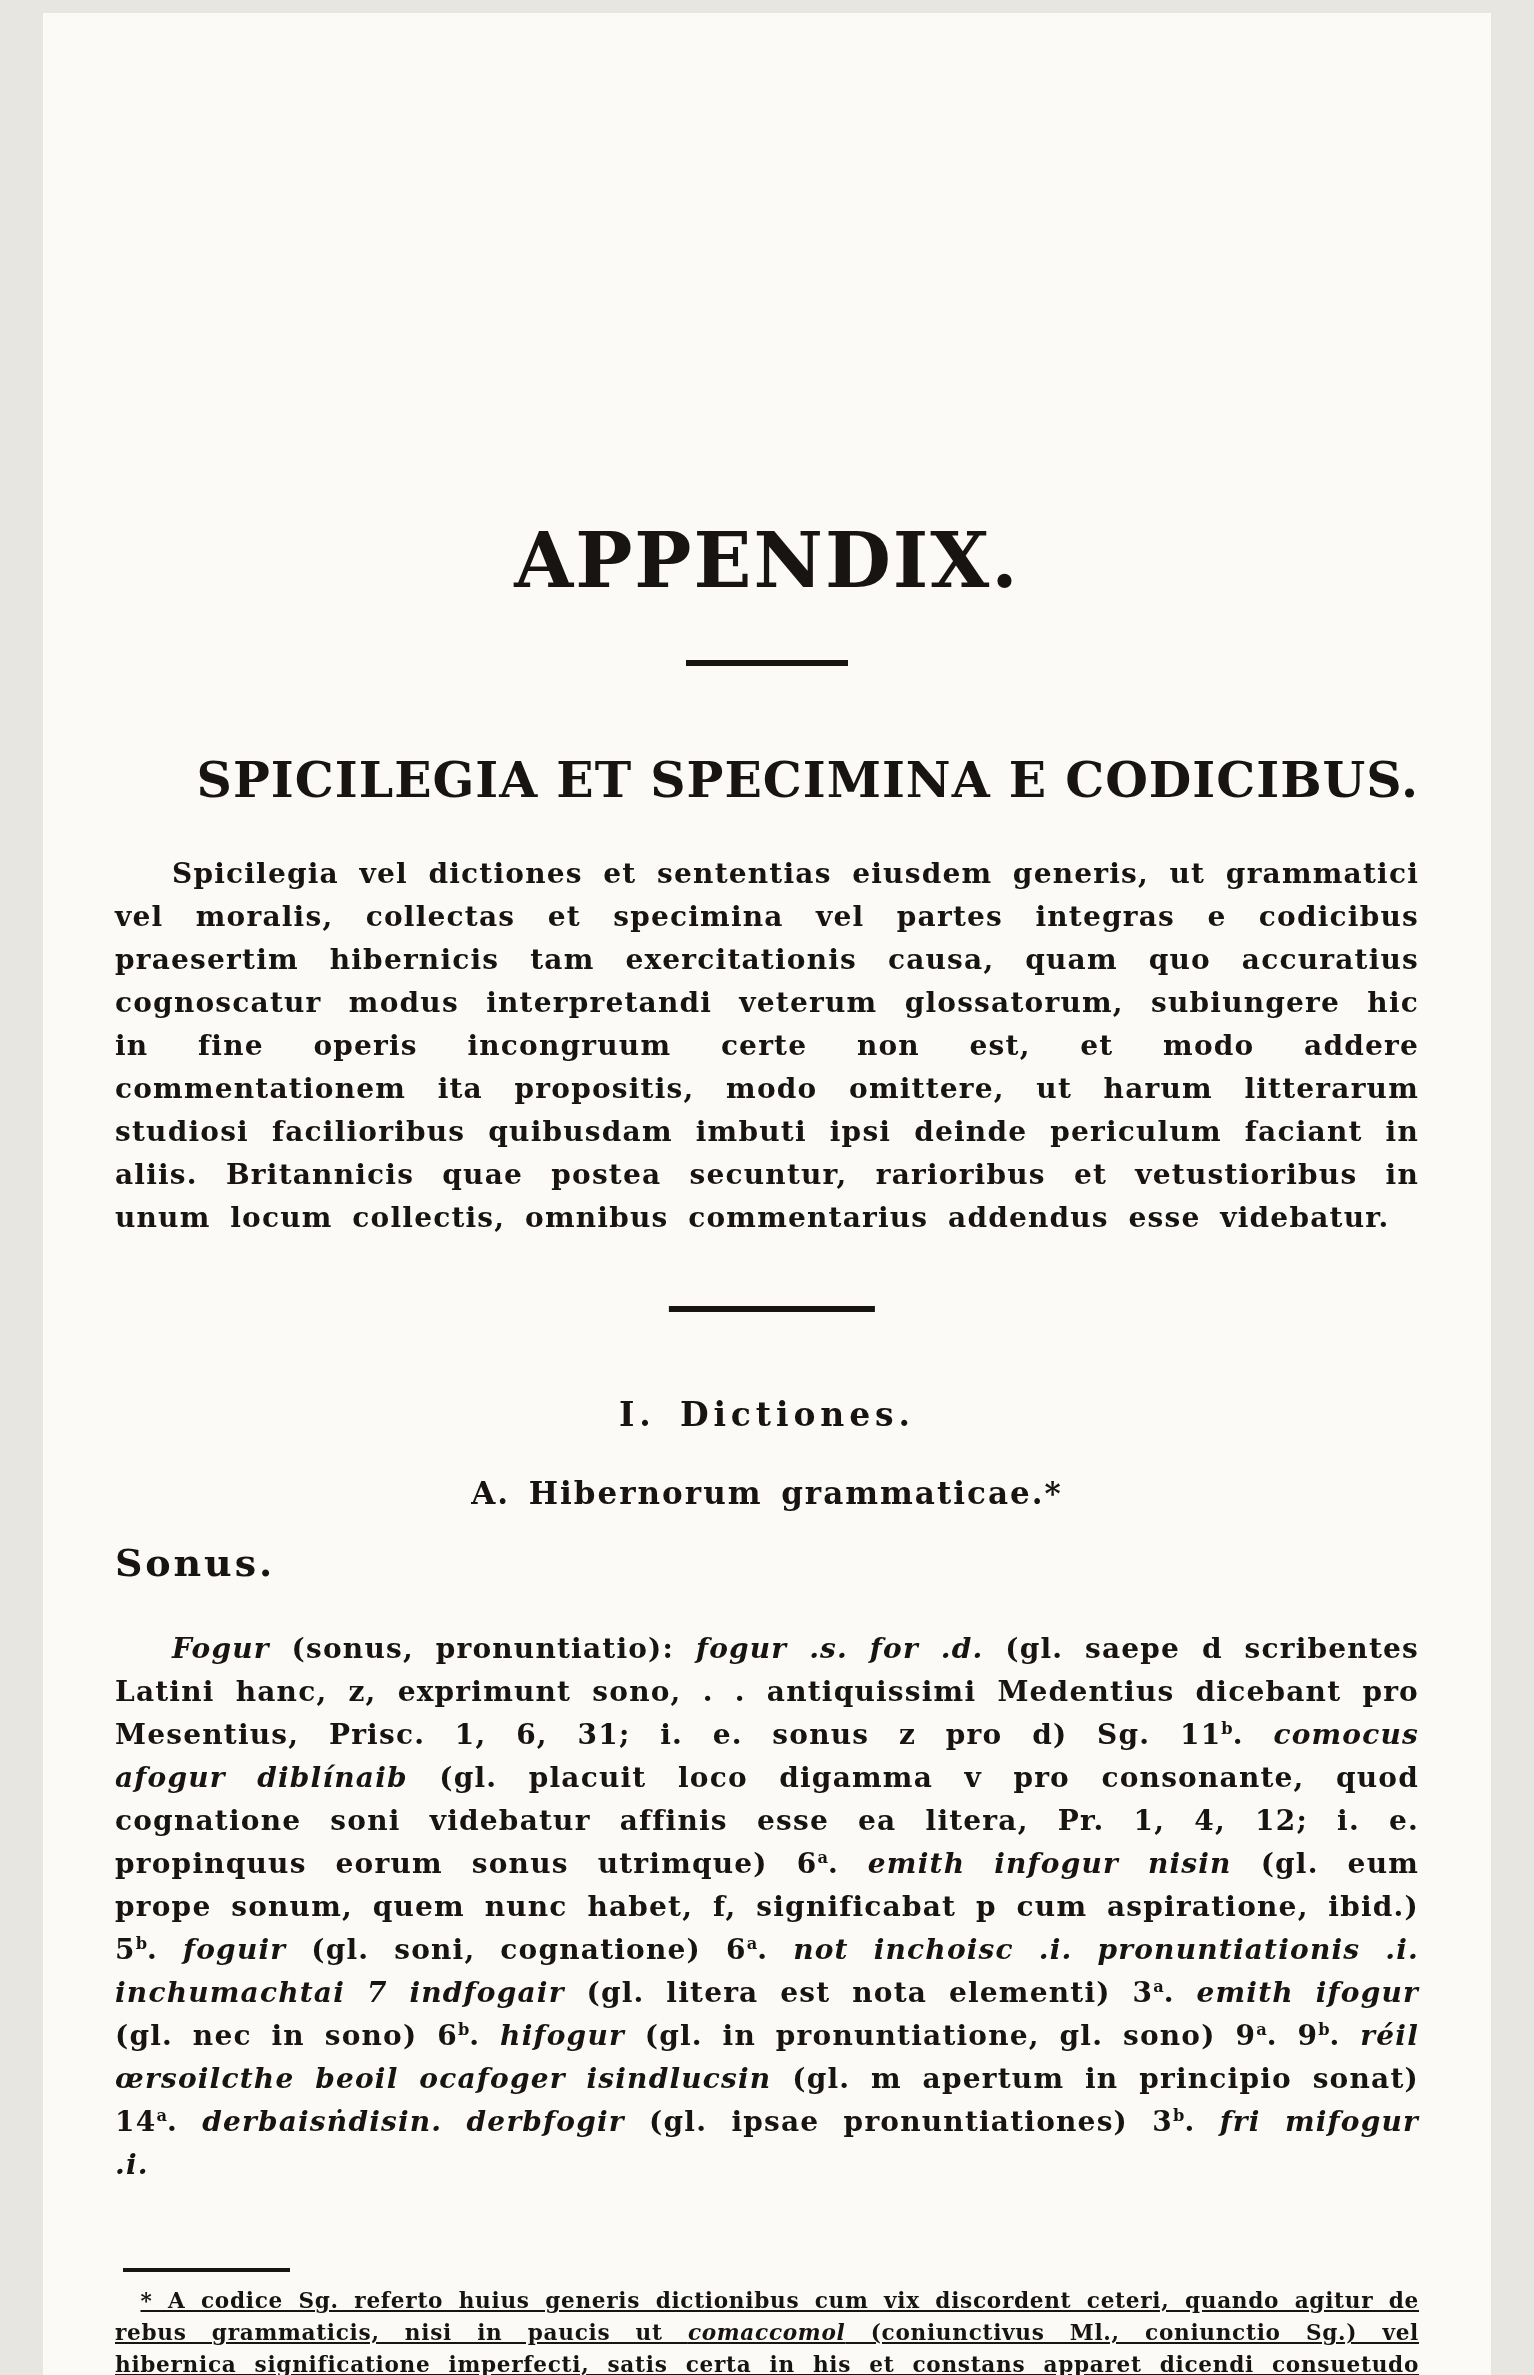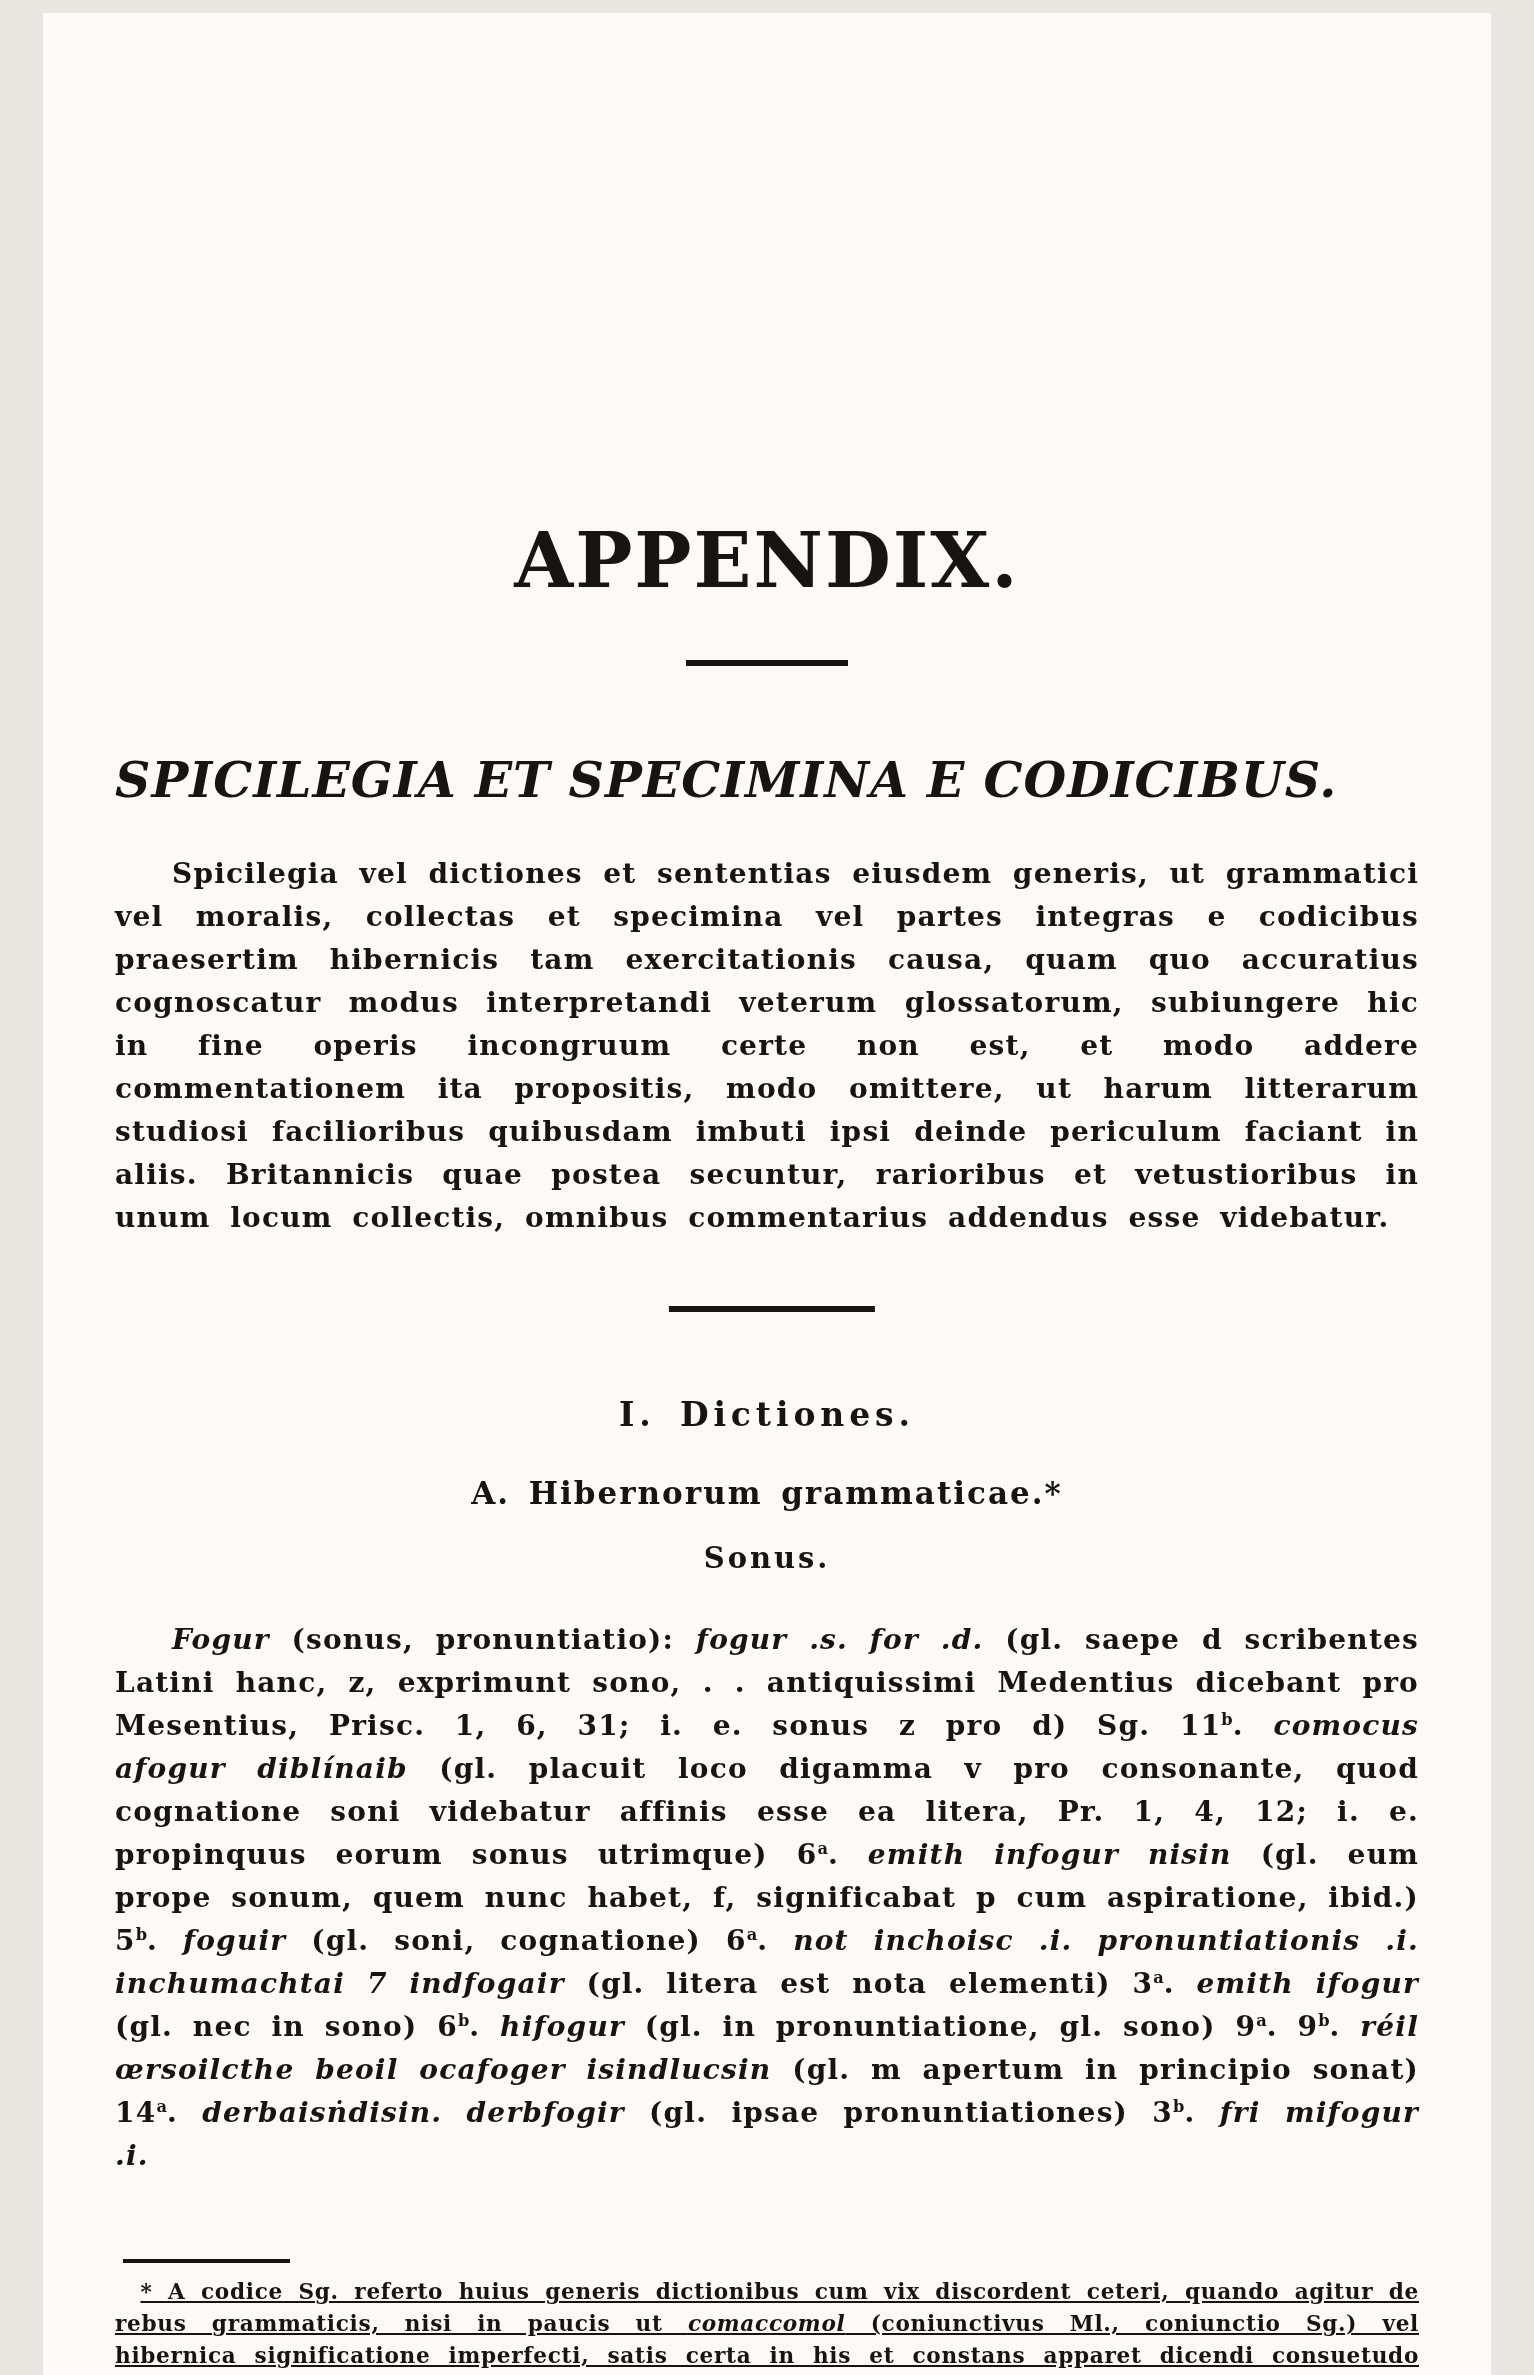--- a/index.html
+++ b/index.html
@@ -30,27 +30,26 @@
   .rule {
     background: var(--ink, #171411);
     border: 0;
   }
   .rule-title {
     width: 162px;
     height: 5.9px;
     margin: 61px auto 0 auto;
   }
   .subtitle {
-    text-align: left;
+    text-align: right;
     font-size: 49px;
     font-weight: bold;
     line-height: 1;
     letter-spacing: 1px;
     margin: 90px 0 0 0;
-    font-style: italic;
   }
   .body-par {
     margin: 0;
     font-size: 28px;
     font-weight: bold;
     line-height: 43px;
     letter-spacing: 1.2px;
     word-spacing: 8.8px;
     text-align: justify;
     text-indent: 57px;
@@ -74,22 +73,22 @@
   .section-subheading {
     text-align: center;
     font-size: 31px;
     font-weight: bold;
     line-height: 1;
     letter-spacing: 2px;
     word-spacing: 5.9px;
     margin: 47px 0 0 0;
   }
   .section-subsubheading {
-    text-align: center;
-    font-size: 29px;
+    text-align: left;
+    font-size: 38px;
     font-weight: bold;
     line-height: 1;
     letter-spacing: 2.9px;
     margin: 35px 0 0 0;
   }
   .glossary-par { margin-top: 45px; }
   .it { font-style: italic; }
   sup.ref {
     font-size: 0.58em;
     line-height: 0;

